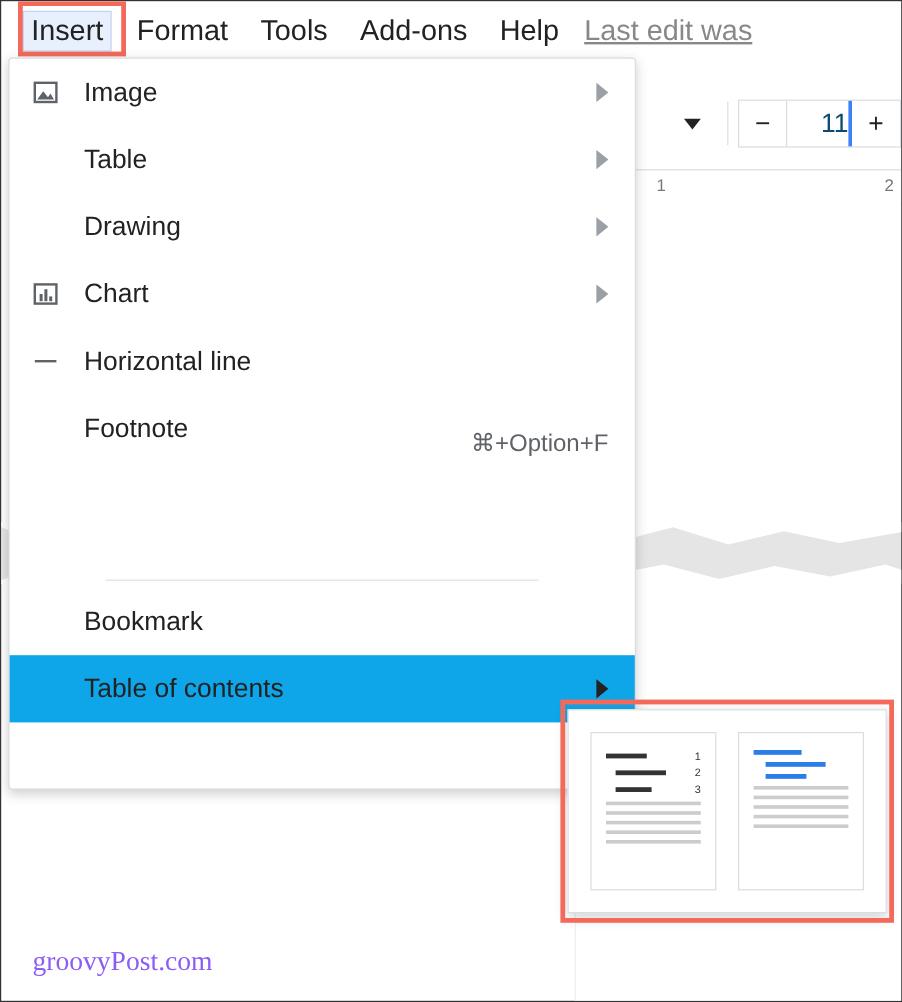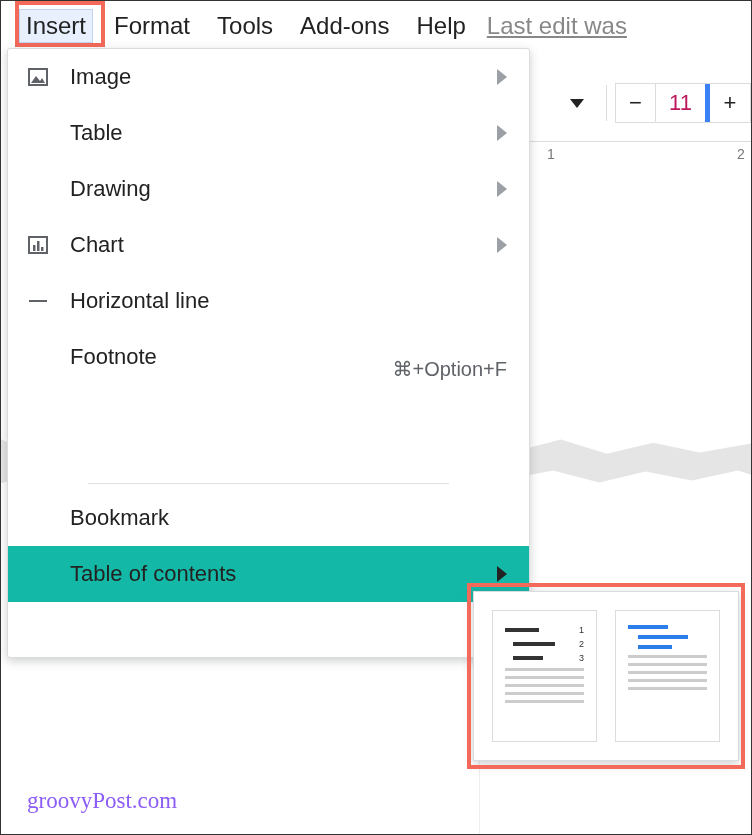--- a/index.html
+++ b/index.html
@@ -65,22 +65,22 @@
   }
   .fontsize .btn {
     width: 40px; height: 38px;
     display: flex; align-items: center; justify-content: center;
     font-size: 22px; color: #222;
     border-right: 1px solid #dadce0;
     cursor: pointer;
   }
   .fontsize .btn:last-child { border-right: none; }
   .fontsize .val {
-    width: 54px; text-align: center; font-size: 22px; color: #be185d;
-    border-right: 5px solid #3b82f6;
+    width: 54px; text-align: right; font-size: 22px; color: #0c4a6e;
+    border-right: 3px solid #3b82f6;
     height: 38px; line-height: 38px;
   }
   .ruler {
     position: absolute;
     top: 140px;
     left: 468px;
     right: 0;
     height: 28px;
     border-top: 1px solid #ddd;
     background: #fff;
@@ -127,21 +127,21 @@
     border-left: 10px solid #9aa0a6;
   }
   .dp-sep {
     border-top: 1px solid #e0e0e0;
     margin: 6px 18px;
   }
   .dp-sep.short {
     margin: 6px 80px 6px 80px;
   }
   .dp-item.highlighted {
-    background: #14b8a6;
+    background: #0ea5e9;
   }
   .dp-item.highlighted .caret {
     border-left-color: #222;
   }
   
   .torn-gap {
     position: absolute;
     top: 438px;
     left: 0; right: 0;
     height: 44px;

